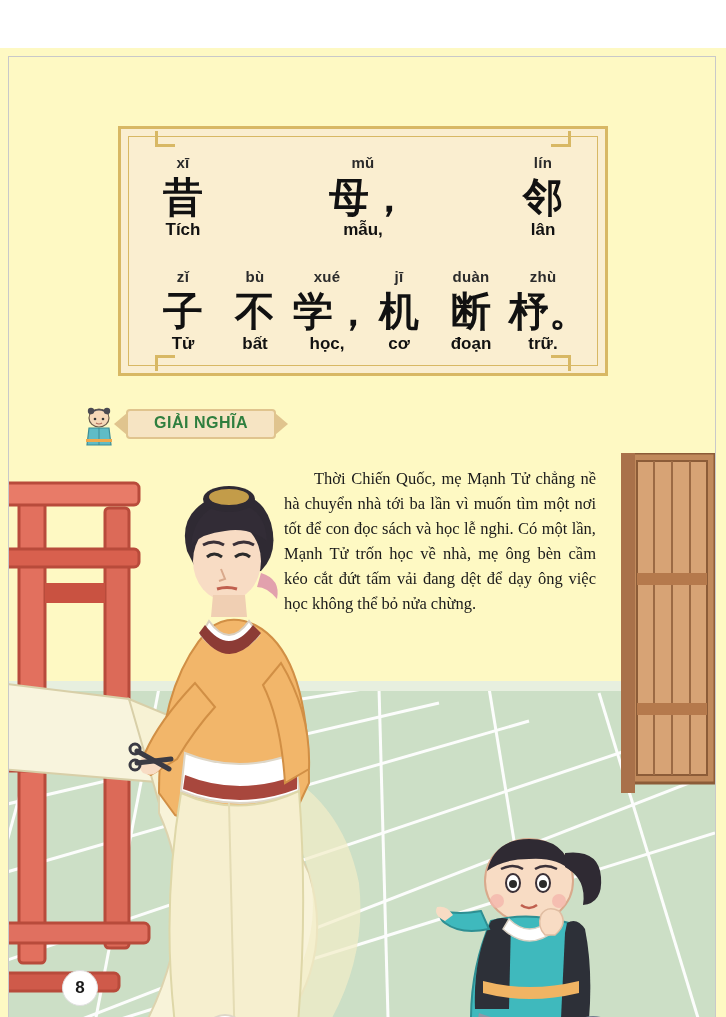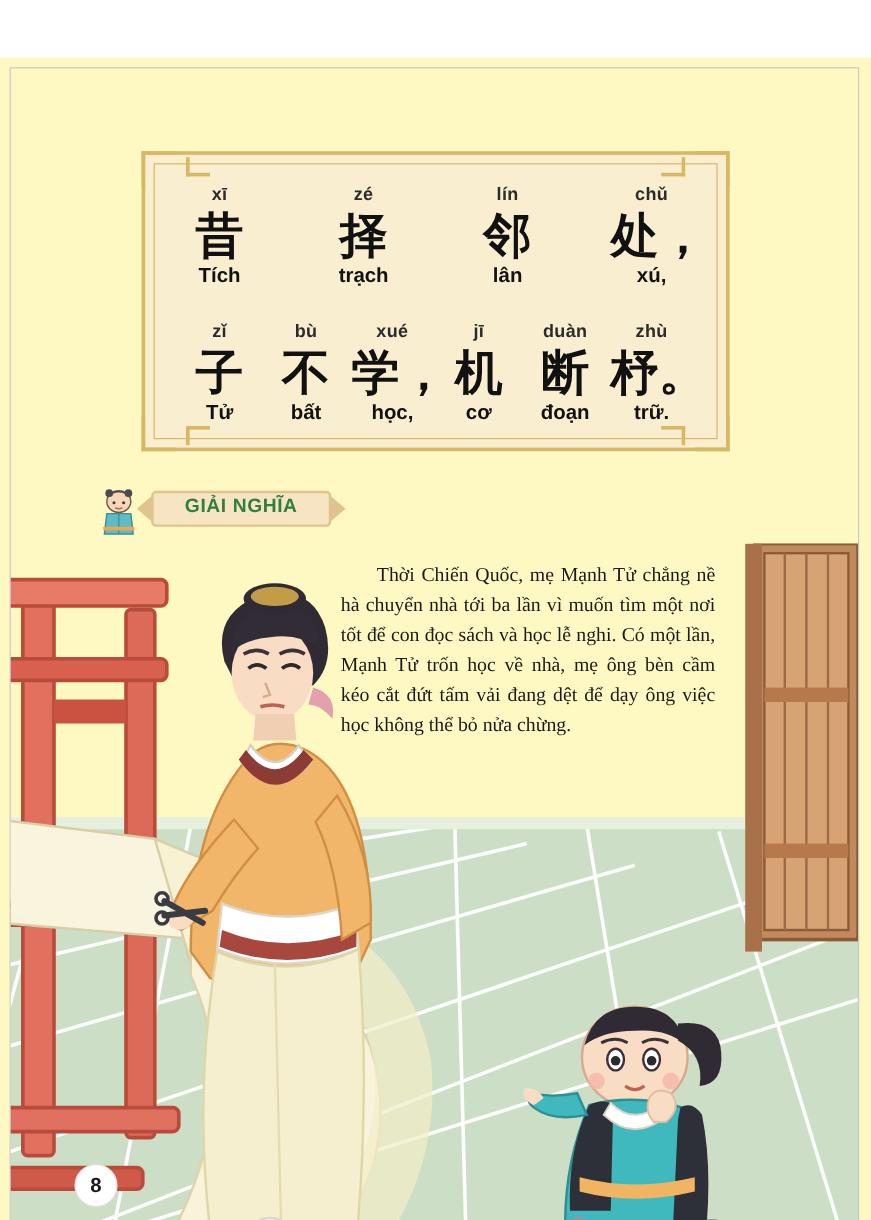--- a/index.html
+++ b/index.html
@@ -237,33 +237,28 @@
     <div class="notch bot3"></div>
     <div class="notch bot4"></div>
 
     <div class="verse-line line1">
       <div class="char-cell">
         <div class="pinyin">xī</div>
         <div class="hanzi">昔</div>
         <div class="viet">Tích</div>
       </div>
       <div class="char-cell">
-        <div class="pinyin">zé</div>
-        <div class="hanzi">择</div>
-        <div class="viet">trạch</div>
+        <div class="pinyin">mǔ</div>
+        <div class="hanzi">母，</div>
+        <div class="viet">mẫu,</div>
       </div>
       <div class="char-cell">
         <div class="pinyin">lín</div>
         <div class="hanzi">邻</div>
         <div class="viet">lân</div>
-      </div>
-      <div class="char-cell">
-        <div class="pinyin">chǔ</div>
-        <div class="hanzi">处，</div>
-        <div class="viet">xú,</div>
       </div>
     </div>
 
     <div class="verse-line line2">
       <div class="char-cell">
         <div class="pinyin">zǐ</div>
         <div class="hanzi">子</div>
         <div class="viet">Tử</div>
       </div>
       <div class="char-cell">

